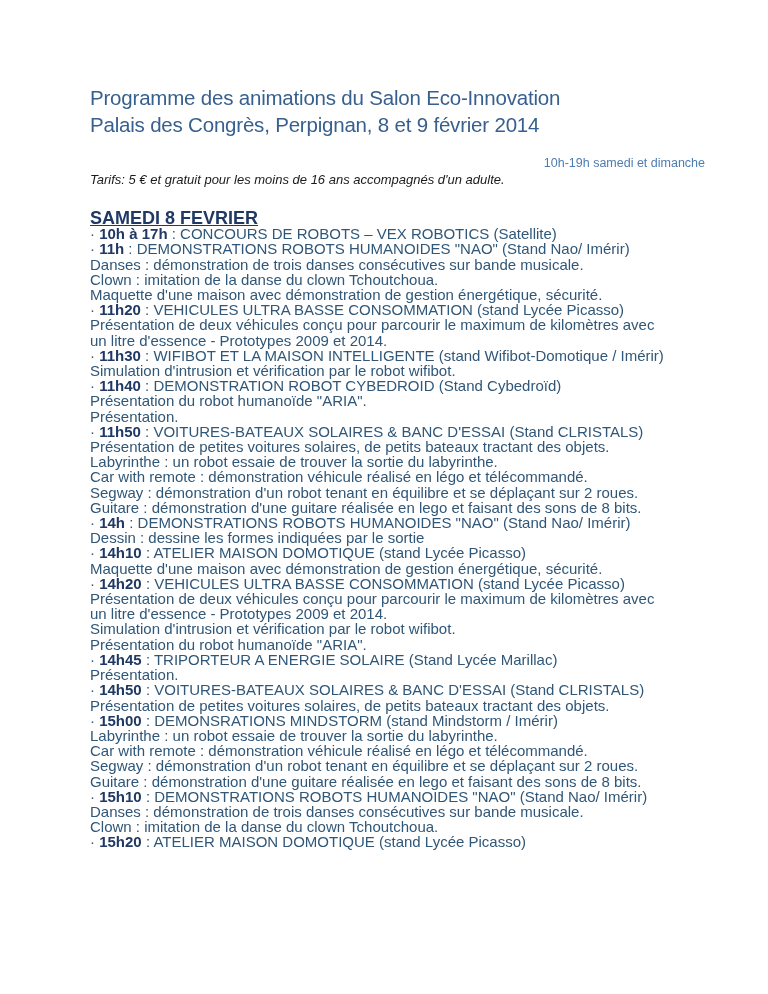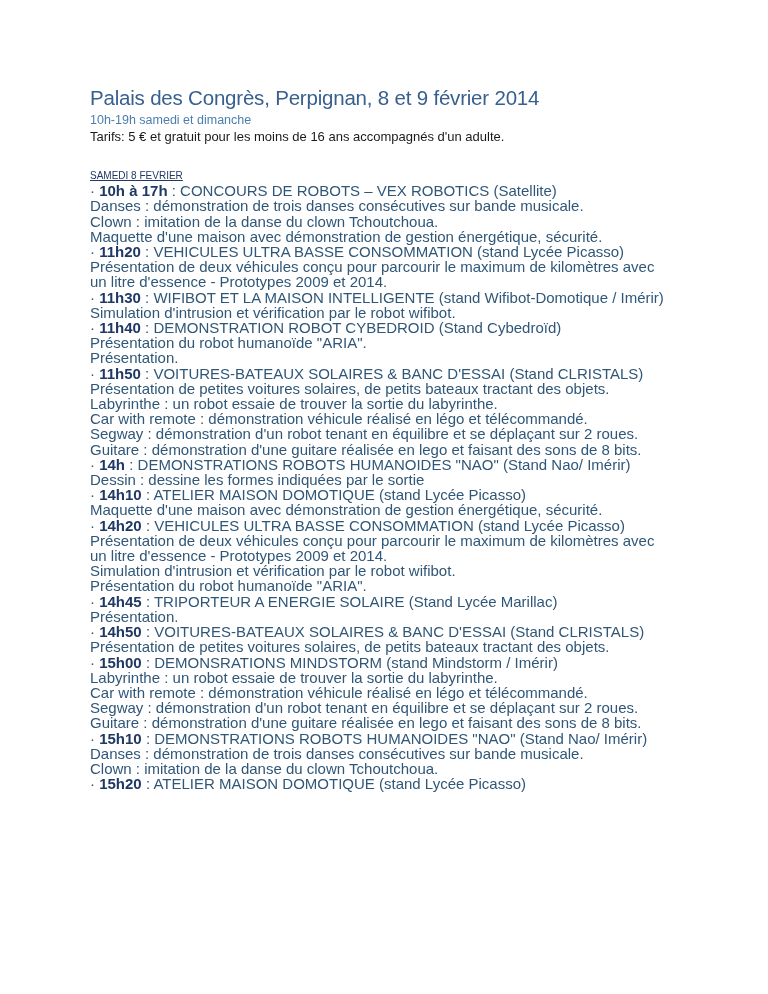--- a/index.html
+++ b/index.html
@@ -19,40 +19,42 @@
   }
   .title-line {
     font-size: 20.5px;
     line-height: 27px;
     font-weight: 400;
     letter-spacing: -0.2px;
     color: var(--title, #37608F);
     white-space: nowrap;
   }
   .subtitle {
-    margin-top: 2px;
+    margin-top: 18px;
     font-size: 12.5px;
     line-height: 15px;
     color: var(--subtitle, #4C7DB0);
     white-space: nowrap;
+    text-align: right;
   }
   .tarifs {
     margin-top: 1px;
     font-size: 13px;
     line-height: 16px;
     color: var(--tariff, #1A1A1A);
     white-space: nowrap;
+    font-style: italic;
   }
   .schedule {
     margin-top: 23px;
   }
   .heading {
-    font-size: 10px;
+    font-size: 18px;
     line-height: 15.2px;
-    font-weight: 400;
+    font-weight: 700;
     text-decoration: underline;
     color: var(--text-dark, #1F3864);
     white-space: nowrap;
   }
   .line {
     font-size: 15px;
     line-height: 15.2px;
     color: var(--body, #305778);
     white-space: nowrap;
   }
@@ -67,28 +69,30 @@
   .line .sep, .line .txt {
     font-weight: 400;
     color: var(--body, #305778);
   }
 </style>
 </head>
 <body>
 
 <div class="page">
   <div class="content">
+    <div class="title-line">Programme des animations du Salon Eco-Innovation</div>
     <div class="title-line">Palais des Congrès, Perpignan, 8 et 9 février 2014</div>
     <div class="subtitle">10h-19h samedi et dimanche</div>
     <div class="tarifs">Tarifs: 5 € et gratuit pour les moins de 16 ans accompagnés d'un adulte.</div>
 
     <div class="schedule">
       <div class="heading">SAMEDI 8 FEVRIER</div>
       <div>
           <div class="line"><span class="bullet">· </span><span class="time">10h à 17h</span><span class="sep"> : </span><span class="txt">CONCOURS DE ROBOTS – VEX ROBOTICS (Satellite)</span></div>
+          <div class="line"><span class="bullet">· </span><span class="time">11h</span><span class="sep"> : </span><span class="txt">DEMONSTRATIONS ROBOTS HUMANOIDES "NAO" (Stand Nao/ Imérir)</span></div>
           <div class="line"><span class="txt">Danses : démonstration de trois danses consécutives sur bande musicale.</span></div>
           <div class="line"><span class="txt">Clown : imitation de la danse du clown Tchoutchoua.</span></div>
           <div class="line"><span class="txt">Maquette d'une maison avec démonstration de gestion énergétique, sécurité.</span></div>
           <div class="line"><span class="bullet">· </span><span class="time">11h20</span><span class="sep"> : </span><span class="txt">VEHICULES ULTRA BASSE CONSOMMATION (stand Lycée Picasso)</span></div>
           <div class="line"><span class="txt">Présentation de deux véhicules conçu pour parcourir le maximum de kilomètres avec</span></div>
           <div class="line"><span class="txt">un litre d'essence - Prototypes 2009 et 2014.</span></div>
           <div class="line"><span class="bullet">· </span><span class="time">11h30</span><span class="sep"> : </span><span class="txt">WIFIBOT ET LA MAISON INTELLIGENTE (stand Wifibot-Domotique / Imérir)</span></div>
           <div class="line"><span class="txt">Simulation d'intrusion et vérification par le robot wifibot.</span></div>
           <div class="line"><span class="bullet">· </span><span class="time">11h40</span><span class="sep"> : </span><span class="txt">DEMONSTRATION ROBOT CYBEDROID (Stand Cybedroïd)</span></div>
           <div class="line"><span class="txt">Présentation du robot humanoïde "ARIA".</span></div>

